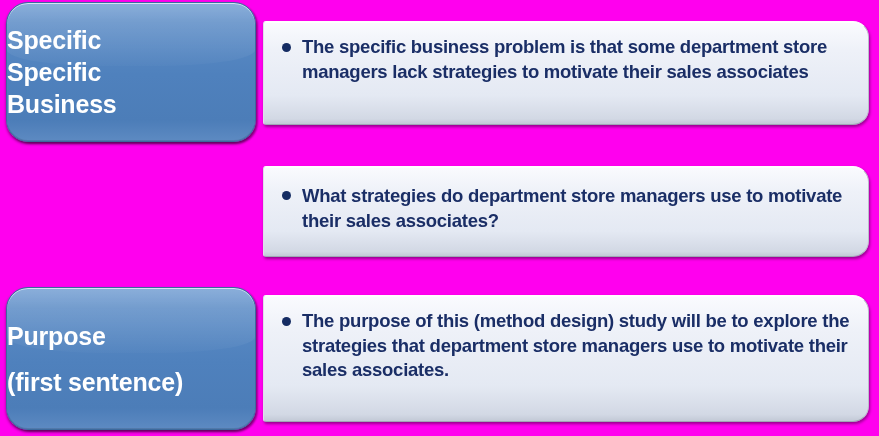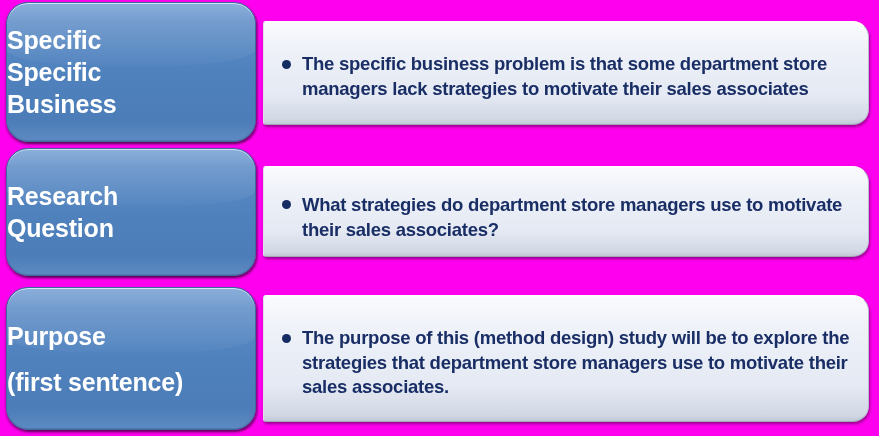--- a/index.html
+++ b/index.html
@@ -109,21 +109,20 @@
     padding: 13px 16px 13px 14px;
   }
   .row-0 .content-panel { top: 19px;  height: 104px; }
   .row-1 .content-panel { top: 18px;  height: 91px;  align-items: center; padding-top: 8px; }
   .row-2 .content-panel { top: 8px;   height: 127px; }
 
   .bullet-item {
     display: flex;
     align-items: flex-start;
     width: 100%;
-    margin-top: 17px;
   }
   .bullet-dot {
     flex: 0 0 auto;
     width: 9px;
     height: 9px;
     border-radius: 50%;
     background: #152C63;
     margin: 8px 11px 0 4px;
   }
   .bullet-text {
@@ -150,24 +149,20 @@
     </div>
     <div class="content-panel">
       <div class="bullet-item">
         <span class="bullet-dot"></span>
         <span class="bullet-text">The specific business problem is that some department store managers lack strategies to motivate their sales associates</span>
       </div>
     </div>
   </div>
 
   <div class="row row-1">
-    <div class="label-box">
-      <div class="label-line">Research</div>
-      <div class="label-line">Question</div>
-    </div>
     <div class="content-panel">
       <div class="bullet-item">
         <span class="bullet-dot"></span>
         <span class="bullet-text">What strategies do department store managers use to motivate their sales associates?</span>
       </div>
     </div>
   </div>
 
   <div class="row row-2">
     <div class="label-box">

